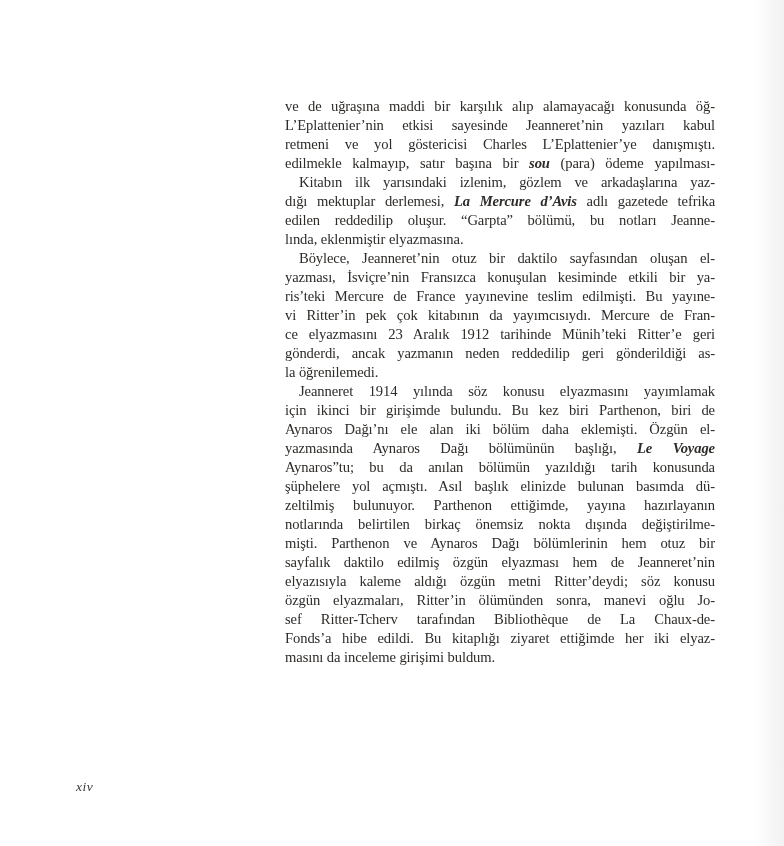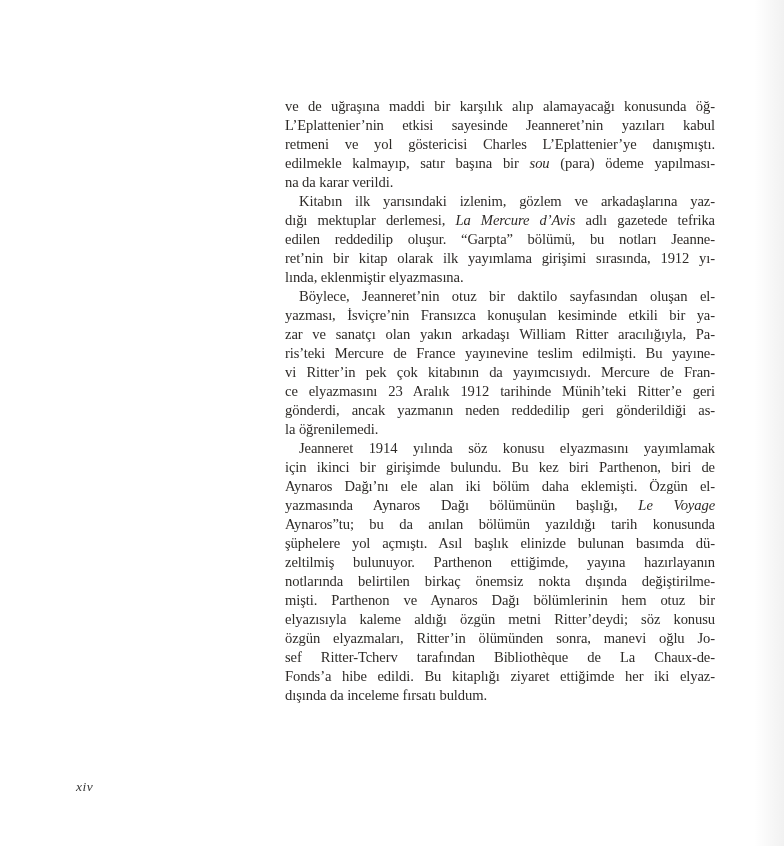--- a/index.html
+++ b/index.html
@@ -32,20 +32,21 @@
     overflow: visible;
   }
   .line.para-end {
     text-align-last: left;
   }
   .line.indented {
     text-indent: 14px;
   }
   .line i {
     font-style: italic;
+    font-weight: bold;
   }
   .page-number {
     position: absolute;
     left: 76px;
     top: 779px;
     font-size: 13.5px;
     color: #3b3b3b;
     letter-spacing: 0.5px;
     font-style: italic;
   }
@@ -61,44 +62,42 @@
 </style>
 </head>
 <body>
 
 <div class="page">
   <div class="text-block" style="color: rgb(46, 43, 40);">
       <div class="line">ve de uğraşına maddi bir karşılık alıp alamayacağı konusunda öğ-</div>
       <div class="line">L’Eplattenier’nin etkisi sayesinde Jeanneret’nin yazıları kabul</div>
       <div class="line">retmeni ve yol göstericisi Charles L’Eplattenier’ye danışmıştı.</div>
       <div class="line">edilmekle kalmayıp, satır başına bir <i>sou</i> (para) ödeme yapılması-</div>
-      <div class="line para-end">na da karar verildi.</div>
       <div class="line indented">Kitabın ilk yarısındaki izlenim, gözlem ve arkadaşlarına yaz-</div>
       <div class="line">dığı mektuplar derlemesi, <i>La Mercure d’Avis</i> adlı gazetede tefrika</div>
       <div class="line">edilen reddedilip oluşur. “Garpta” bölümü, bu notları Jeanne-</div>
-      <div class="line">ret’nin bir kitap olarak ilk yayımlama girişimi sırasında, 1912 yı-</div>
       <div class="line para-end">lında, eklenmiştir elyazmasına.</div>
       <div class="line indented">Böylece, Jeanneret’nin otuz bir daktilo sayfasından oluşan el-</div>
       <div class="line">yazması, İsviçre’nin Fransızca konuşulan kesiminde etkili bir ya-</div>
-      <div class="line">zar ve sanatçı olan yakın arkadaşı William Ritter aracılığıyla, Pa-</div>
       <div class="line">ris’teki Mercure de France yayınevine teslim edilmişti. Bu yayıne-</div>
       <div class="line">vi Ritter’in pek çok kitabının da yayımcısıydı. Mercure de Fran-</div>
       <div class="line">ce elyazmasını 23 Aralık 1912 tarihinde Münih’teki Ritter’e geri</div>
       <div class="line">gönderdi, ancak yazmanın neden reddedilip geri gönderildiği as-</div>
       <div class="line para-end">la öğrenilemedi.</div>
       <div class="line indented">Jeanneret 1914 yılında söz konusu elyazmasını yayımlamak</div>
       <div class="line">için ikinci bir girişimde bulundu. Bu kez biri Parthenon, biri de</div>
       <div class="line">Aynaros Dağı’nı ele alan iki bölüm daha eklemişti. Özgün el-</div>
       <div class="line">yazmasında Aynaros Dağı bölümünün başlığı, <i>Le Voyage</i></div>
       <div class="line">Aynaros”tu; bu da anılan bölümün yazıldığı tarih konusunda</div>
       <div class="line">şüphelere yol açmıştı. Asıl başlık elinizde bulunan basımda dü-</div>
       <div class="line">zeltilmiş bulunuyor. Parthenon ettiğimde, yayına hazırlayanın</div>
       <div class="line">notlarında belirtilen birkaç önemsiz nokta dışında değiştirilme-</div>
       <div class="line">mişti. Parthenon ve Aynaros Dağı bölümlerinin hem otuz bir</div>
+      <div class="line">sayfalık daktilo edilmiş özgün elyazması hem de Jeanneret’nin</div>
       <div class="line">elyazısıyla kaleme aldığı özgün metni Ritter’deydi; söz konusu</div>
       <div class="line">özgün elyazmaları, Ritter’in ölümünden sonra, manevi oğlu Jo-</div>
       <div class="line">sef Ritter-Tcherv tarafından Bibliothèque de La Chaux-de-</div>
       <div class="line">Fonds’a hibe edildi. Bu kitaplığı ziyaret ettiğimde her iki elyaz-</div>
-      <div class="line para-end">dışında da inceleme fırsatı buldum.</div>
+      <div class="line para-end">masını da inceleme girişimi buldum.</div>
     </div>
   <div class="page-number">xiv</div>
   <div class="edge-shade"></div>
 </div>
 
 </body></html>

